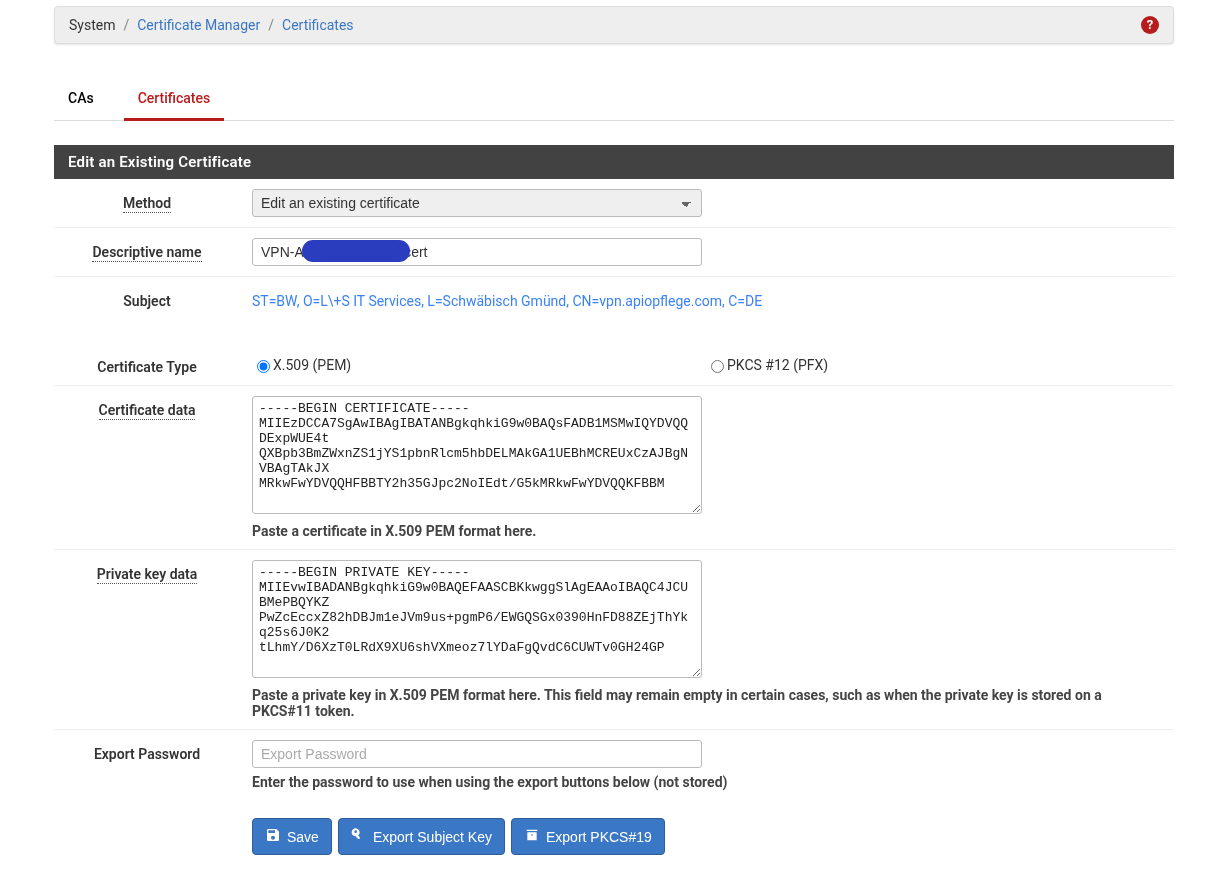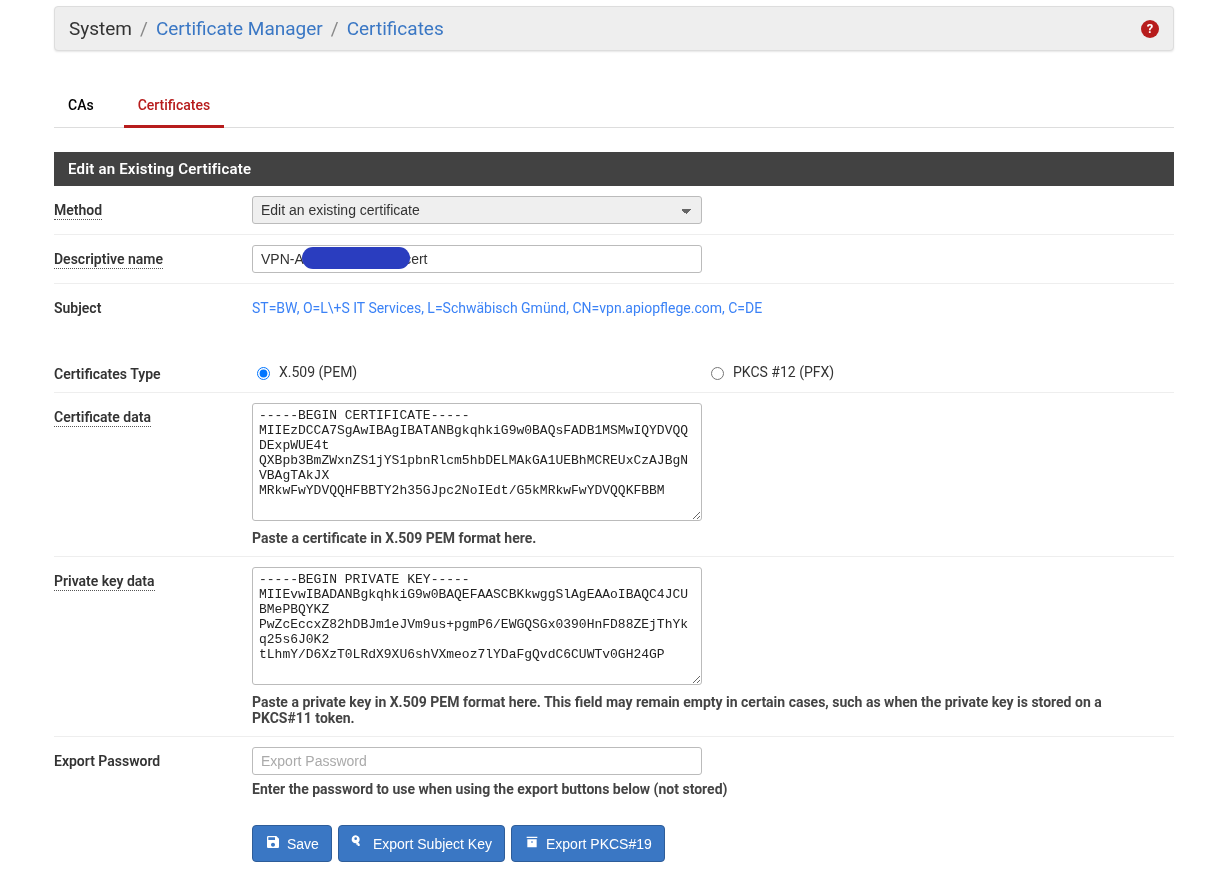--- a/index.html
+++ b/index.html
@@ -21,21 +21,21 @@
     background: #eee;
     border: 1px solid #ddd;
     border-radius: 4px;
     box-shadow: 0 1px 2px rgba(0,0,0,0.1);
     padding: 10px 14px;
     display: flex;
     align-items: center;
     position: relative;
   }
   .breadcrumb {
-    font-size: 19px;
+    font-size: 14px;
     font-weight: 400;
     color: #333;
     display: flex;
     gap: 6px;
     align-items: baseline;
     flex-wrap: wrap;
   }
   .breadcrumb span { white-space: nowrap; }
   .breadcrumb .sep { color: #888; padding: 0 2px; }
   .breadcrumb .link { color: #3a77c4; }
@@ -87,21 +87,21 @@
   }
   .form-row {
     display: flex;
     align-items: flex-start;
     padding: 10px 0;
     border-bottom: 1px solid #eee;
   }
   .form-row:last-child { border-bottom: none; }
   .form-label {
     width: 198px;
-    text-align: left;
+    text-align: center;
     padding: 6px 12px 0 0;
     font-size: 14px;
     color: #333;
     font-weight: 600;
   }
   .form-label.dotted span { border-bottom: 1px dotted #555; padding-bottom:1px;}
   .form-ctl {
     flex: 1;
     padding-right: 14px;
   }
@@ -148,21 +148,21 @@
     font-weight: bold;
   }
   .radio-row {
     display: flex;
     gap: 0;
   }
   .radio-half {
     flex: 1;
     display: flex;
     align-items: center;
-    gap: 6px;
+    gap: 0;
     padding-top:4px;
   }
   .button-row {
     margin: 18px 54px 0 252px;
     display: flex;
     gap: 6px;
   }
   .btn {
     background: #3a77c4;
     color: #fff;
@@ -233,21 +233,21 @@
       <div class="form-label"><span>Subject</span></div>
       <div class="form-ctl">
         <div class="static-text">ST=BW, O=L\+S IT Services, L=Schwäbisch Gmünd, CN=vpn.apiopflege.com, C=DE</div>
       </div>
     </div>
   </div>
 
   <div class="panel">
 
     <div class="form-row">
-      <div class="form-label"><span>Certificates Type</span></div>
+      <div class="form-label"><span>Certificate Type</span></div>
       <div class="form-ctl radio-row">
         <div class="radio-half">
           <input type="radio" name="certtype" checked="" style="">
           <span>X.509 (PEM)</span>
         </div>
         <div class="radio-half">
           <input type="radio" name="certtype" style="">
           <span>PKCS #12 (PFX)</span>
         </div>
       </div>

